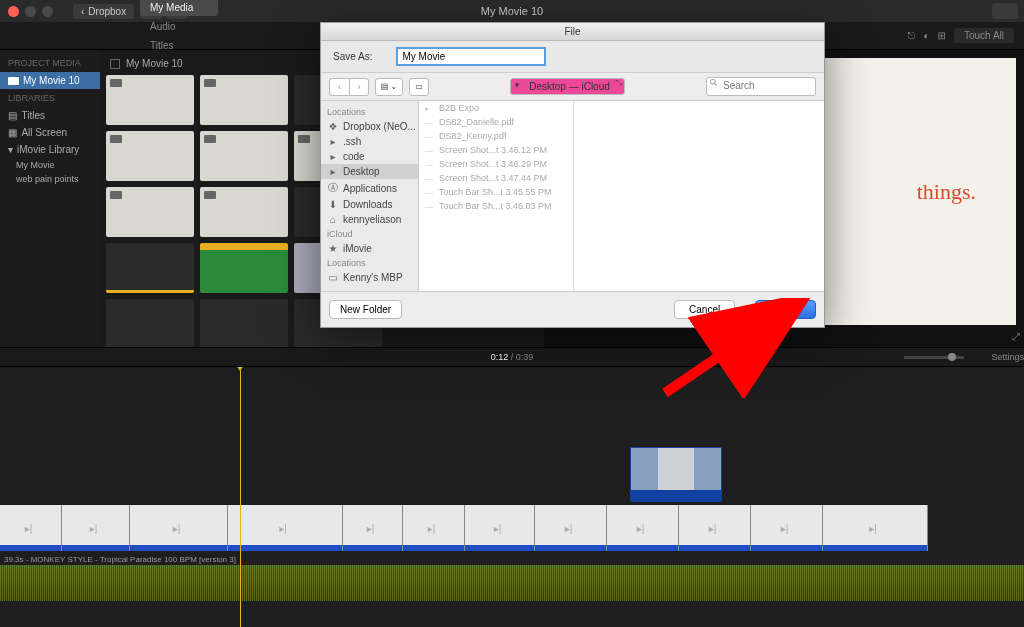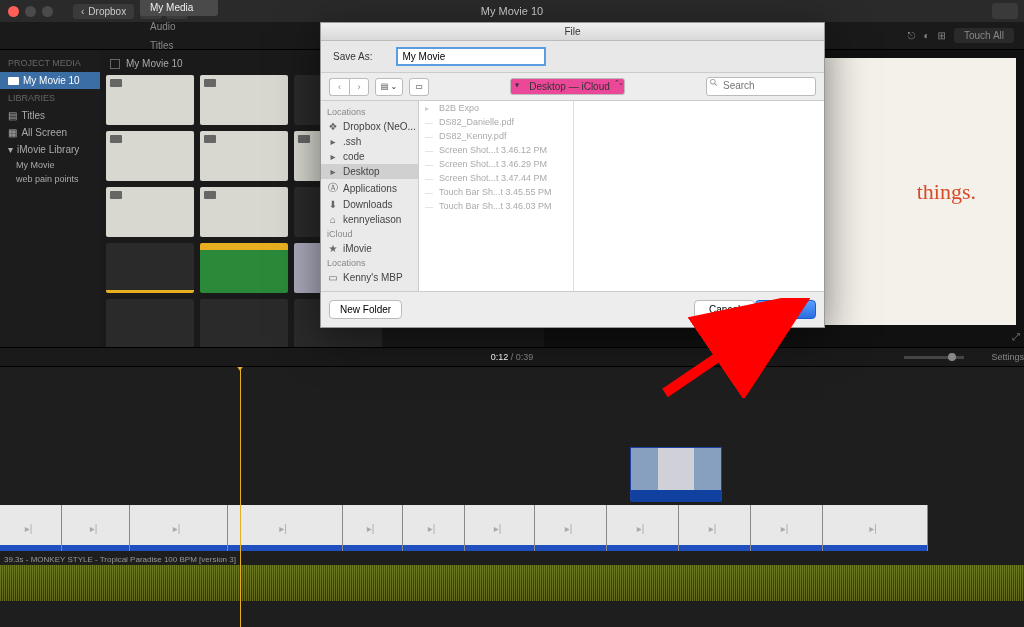--- a/index.html
+++ b/index.html
@@ -101,21 +101,21 @@
 .dlg-sb-item { padding: 2px 6px; display: flex; align-items: center; gap: 4px; color: #444; white-space: nowrap; overflow: hidden; text-overflow: ellipsis; }
 .dlg-sb-item.active { background: #d0d0d0; }
 .dlg-sb-icon { width: 12px; font-size: 10px; color: #666; flex-shrink: 0; text-align: center; }
 .dlg-files { flex: 1; }
 .dlg-col1 { width: 155px; border-right: 1px solid #ddd; height: 100%; }
 .file-item { padding: 2px 6px; font-size: 9px; color: #aaa; display: flex; align-items: center; gap: 4px; white-space: nowrap; overflow: hidden; }
 .file-icon { width: 10px; flex-shrink: 0; color: #ccc; font-size: 8px; }
 
 .dlg-footer { padding: 8px; display: flex; align-items: flex-start; border-top: 1px solid #ccc; background: #ededed; }
 .new-folder-btn { background: #fff; border: 1px solid #bbb; border-radius: 4px; padding: 3px 10px; font-size: 10px; }
-.dlg-actions { margin-left: auto; display: flex; gap: 0; }
+.dlg-actions { margin-left: auto; display: flex; gap: 20px; }
 .cancel-btn { background: #fff; border: 1px solid #bbb; border-radius: 4px; padding: 3px 14px; font-size: 10px; }
 .save-btn { background: linear-gradient(#5a9eff,#2a6ee0); color: #fff; border: 1px solid #1a5ed0; border-radius: 4px; padding: 3px 18px; font-size: 10px; }
 
 
 .arrow-annotation { position: absolute; top: 298px; left: 655px; width: 160px; height: 100px; z-index: 200; pointer-events: none; }
 </style>
 </head>
 <body>
 
 <div class="titlebar">

